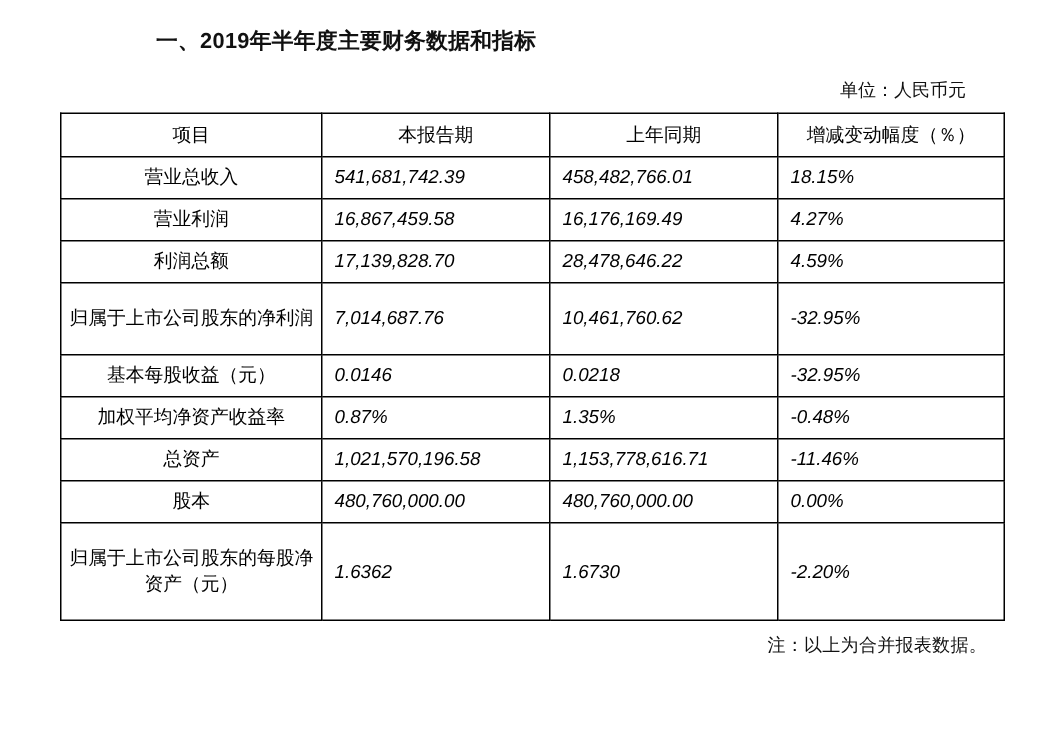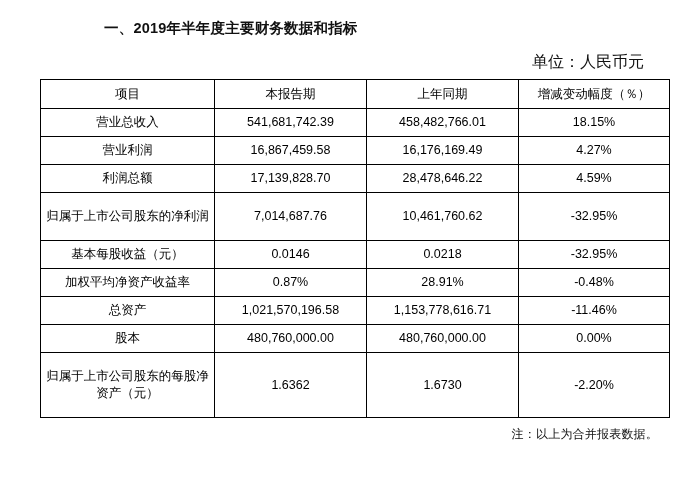--- a/index.html
+++ b/index.html
@@ -26,21 +26,21 @@
     font-size: 14.5px;
     font-weight: bold;
     color: #111;
     margin: 0 0 0 64px;
     padding: 0;
     letter-spacing: 0.2px;
     line-height: 20px;
   }
   .unit-line {
     text-align: right;
-    font-size: 16px;
+    font-size: 12px;
     margin-top: 14px;
     margin-bottom: 6px;
     padding-right: 14px;
     color: #111;
   }
   table.fin {
     border-collapse: collapse;
     width: 618px;
     margin: 0 auto;
     table-layout: fixed;
@@ -56,21 +56,22 @@
     box-sizing: border-box;
   }
   td.label {
     text-align: center;
     width: 174px;
   }
   td.label.tight {
     padding: 15px 4px;
   }
   td.num {
-    text-align: center;
+    text-align: left;
+    font-style: italic;
   }
   td.col2 { width: 152px; }
   td.col3 { width: 152px; }
   td.col4 { width: 151px; }
   tr.head td {
     text-align: center;
     height: 29px;
   }
   tr.tall td {
     height: 42px;
@@ -132,21 +133,21 @@
       <tr>
         <td class="label">基本每股收益（元）</td>
         <td class="num col2">0.0146</td>
         <td class="num col3">0.0218</td>
         <td class="num col4">-32.95%</td>
       </tr>
 
       <tr>
         <td class="label">加权平均净资产收益率</td>
         <td class="num col2">0.87%</td>
-        <td class="num col3">28.91%</td>
+        <td class="num col3">1.35%</td>
         <td class="num col4">-0.48%</td>
       </tr>
 
 
       <tr>
         <td class="label">总资产</td>
         <td class="num col2">1,021,570,196.58</td>
         <td class="num col3">1,153,778,616.71</td>
         <td class="num col4">-11.46%</td>
       </tr>

